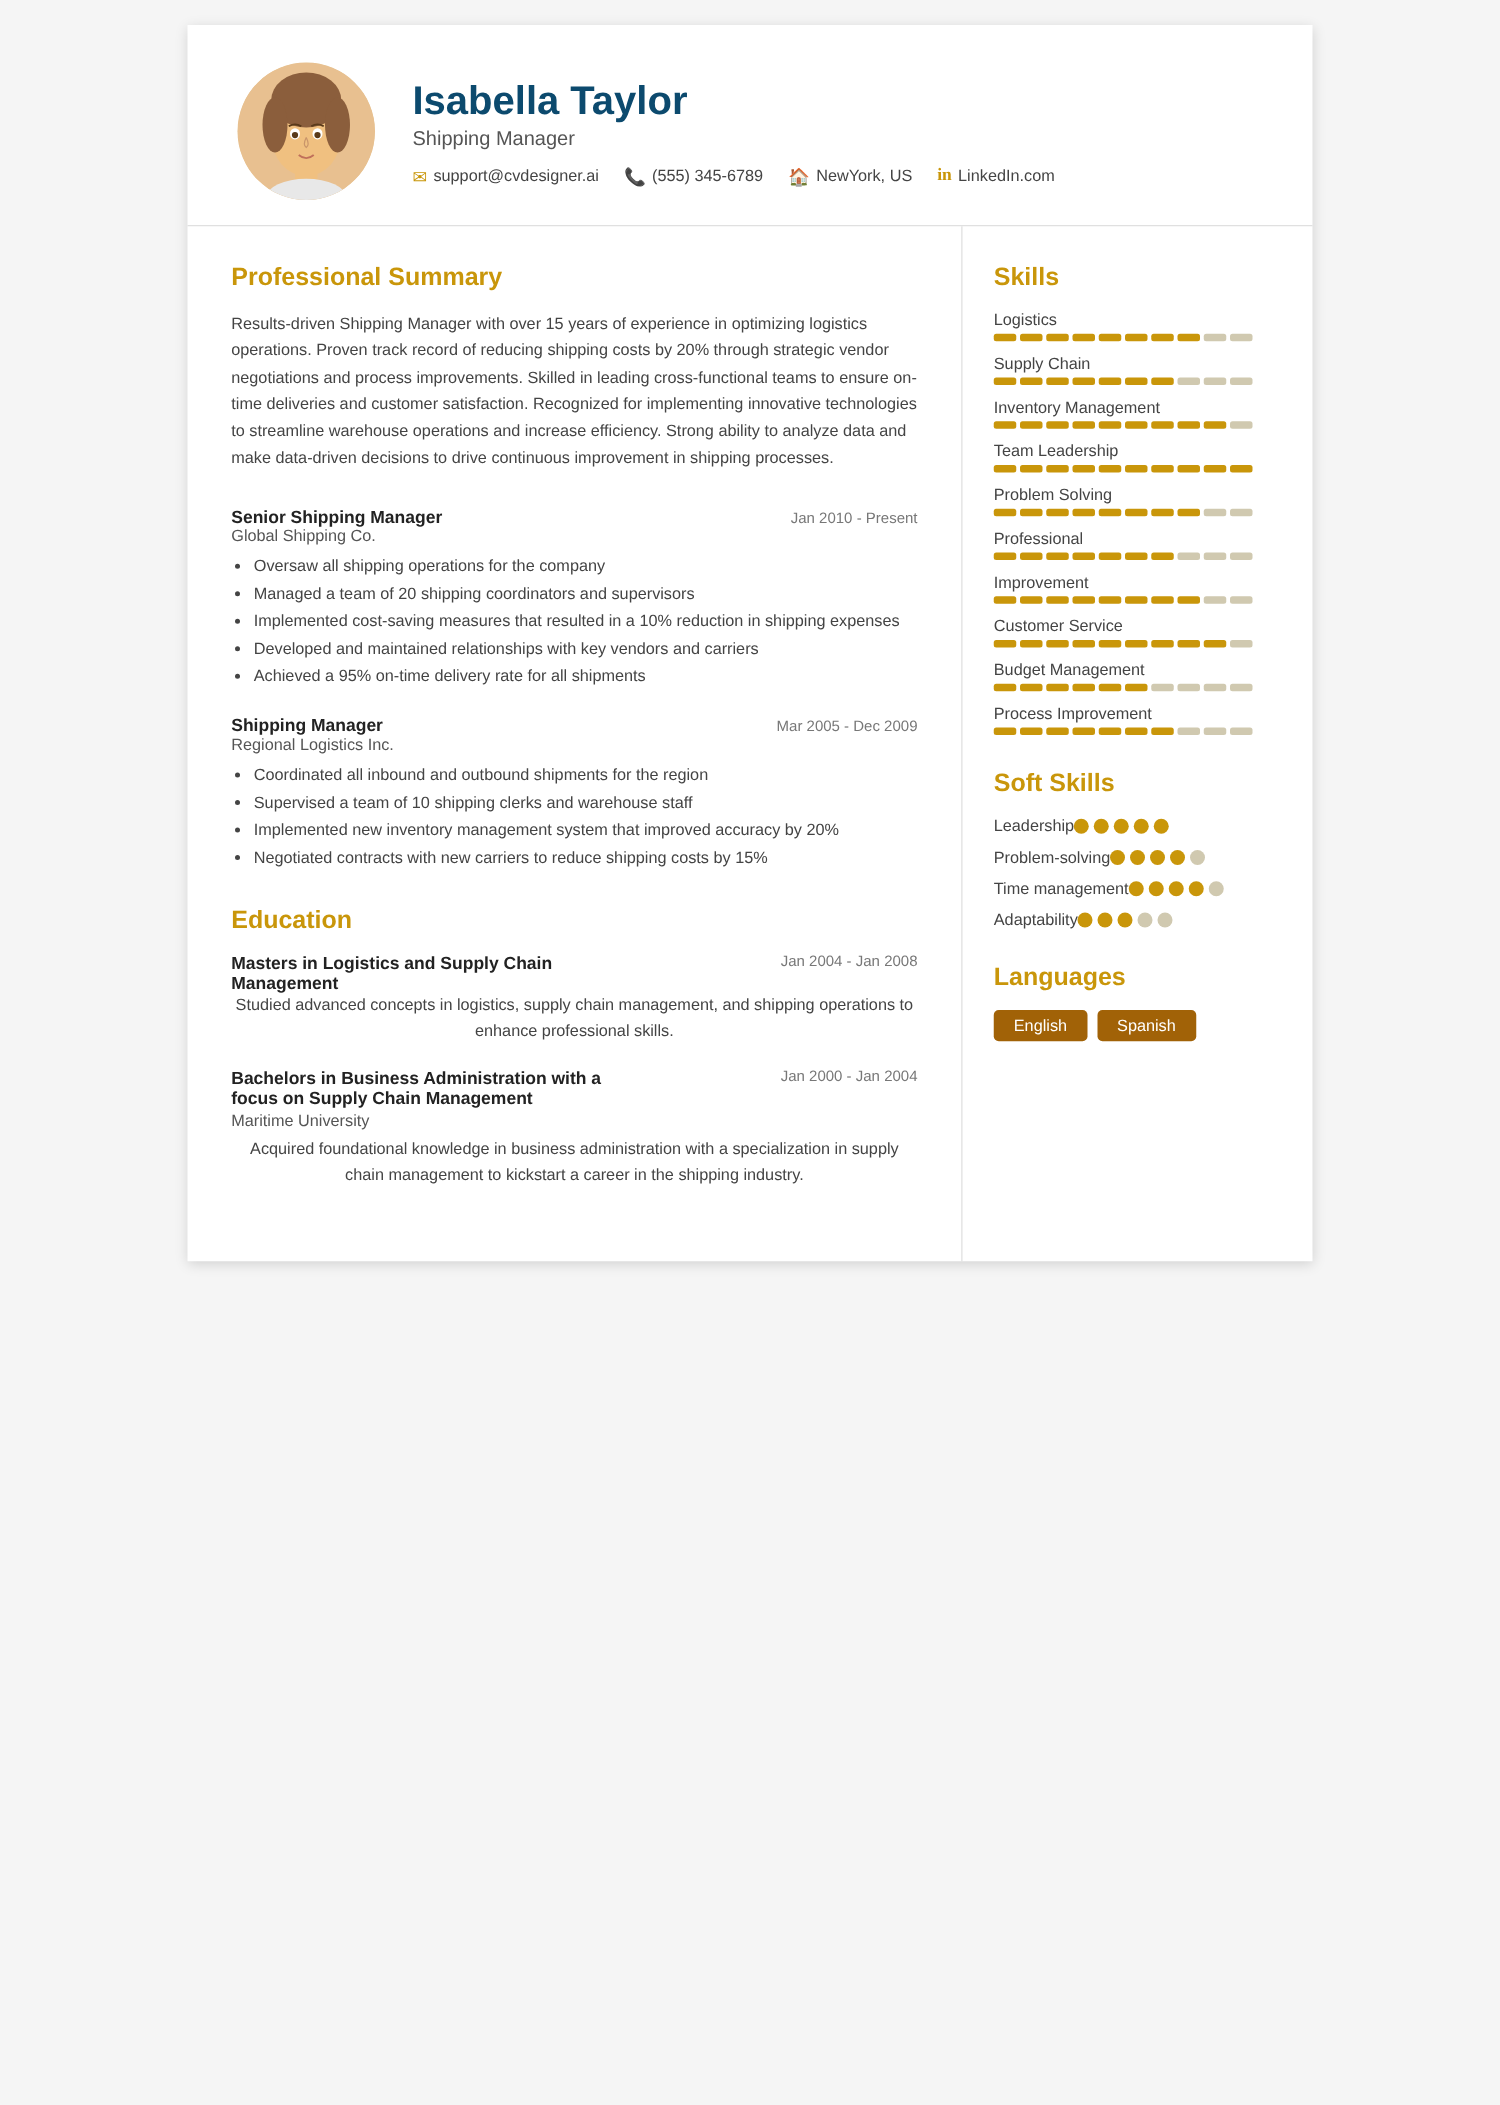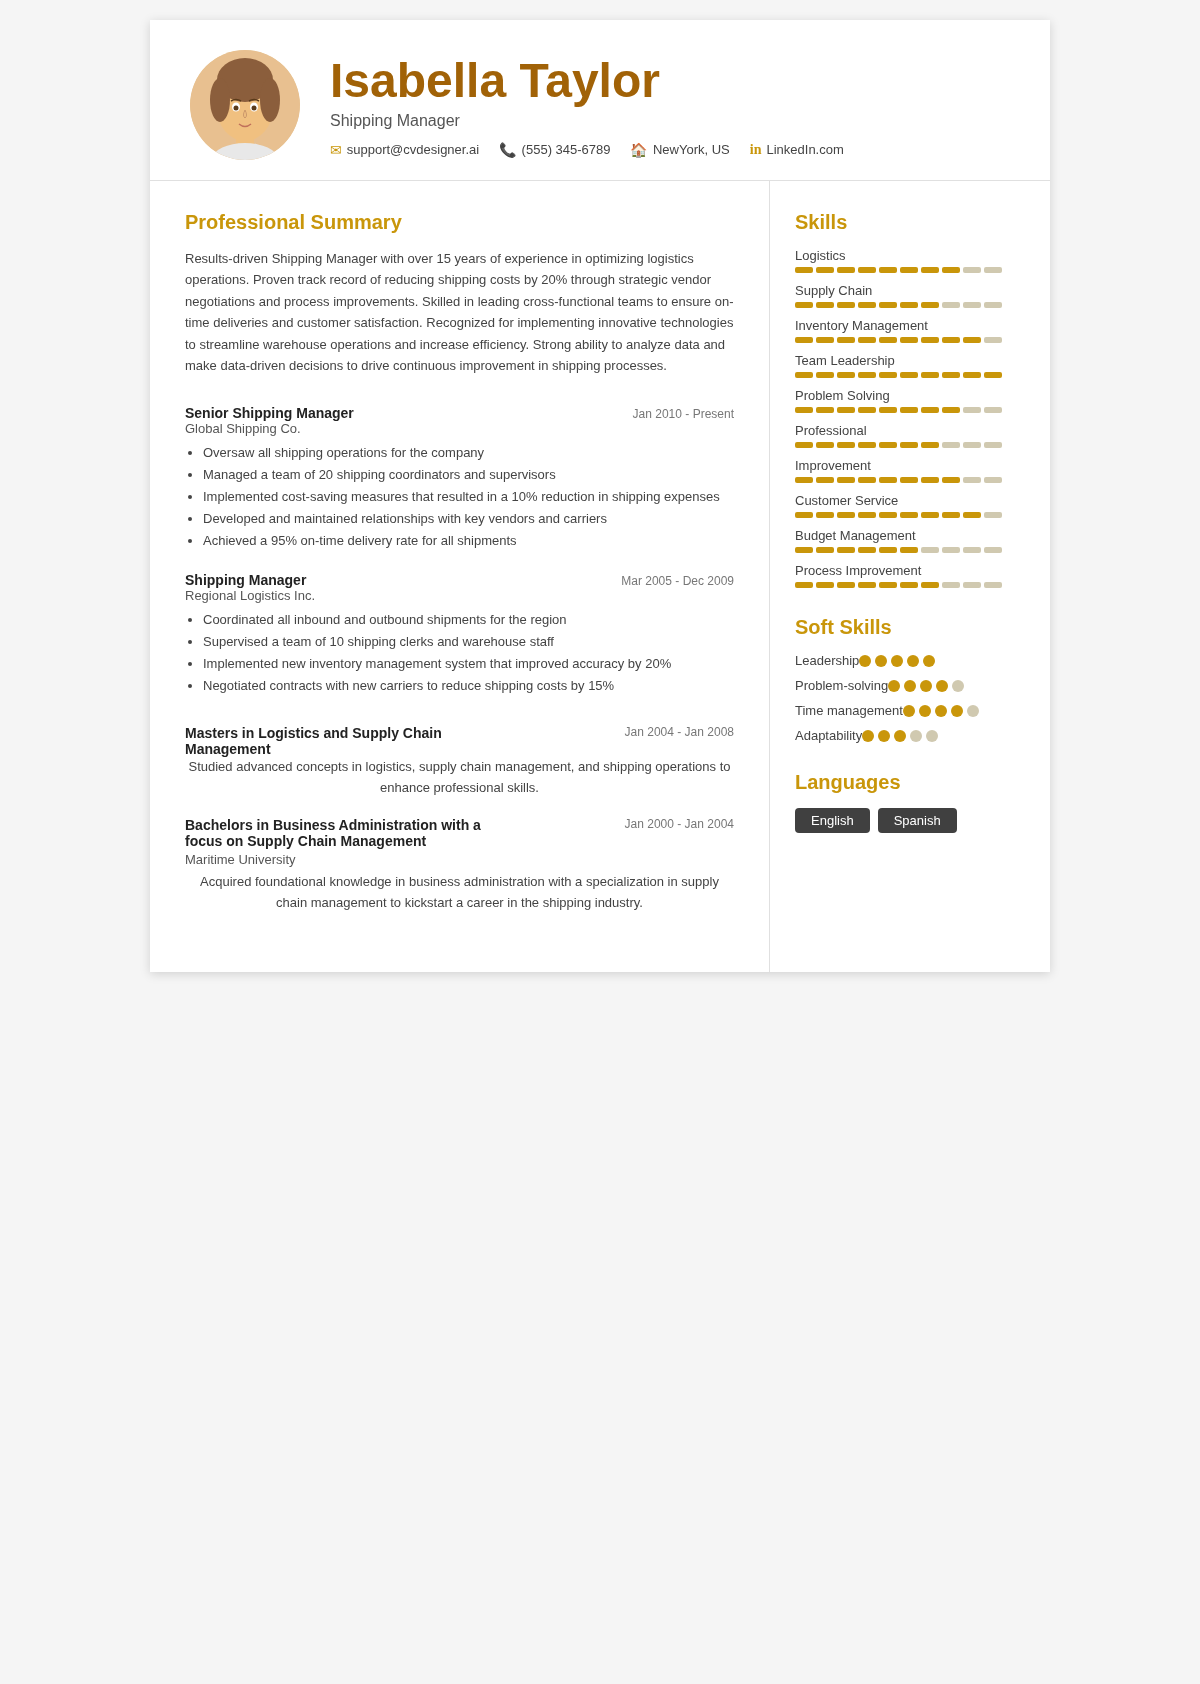--- a/index.html
+++ b/index.html
@@ -30,23 +30,23 @@
       background: #e8c89a;
       overflow: hidden;
       flex-shrink: 0;
       display: flex;
       align-items: center;
       justify-content: center;
     }
     
     .header-info { flex: 1; }
     .header-name {
-      font-size: 48px;
+      font-size: 32px;
       font-weight: bold;
-      color: #a16207;
+      color: #0c4a6e;
     }
     .header-title {
       font-size: 16px;
       color: #555;
       margin-top: 4px;
       margin-bottom: 12px;
     }
     .header-contacts {
       display: flex;
       gap: 20px;
@@ -181,21 +181,21 @@
     .dot {
       width: 12px;
       height: 12px;
       border-radius: 50%;
     }
     .dot-filled { background: #c9960a; }
     .dot-empty { background: #d0c9b0; }
     
     .language-tags { display: flex; gap: 8px; flex-wrap: wrap; }
     .lang-tag {
-      background: #404040;
+      background: #a16207;
       color: #fff;
       padding: 5px 16px;
       border-radius: 4px;
       font-size: 13px;
       font-weight: 500;
     }
   </style>
 </head>
 <body>
 
@@ -288,20 +288,21 @@
           <ul class="job-bullets">
             <li>Coordinated all inbound and outbound shipments for the region</li>
             <li>Supervised a team of 10 shipping clerks and warehouse staff</li>
             <li>Implemented new inventory management system that improved accuracy by 20%</li>
             <li>Negotiated contracts with new carriers to reduce shipping costs by 15%</li>
           </ul>
         </div>
       </div>
 
       <div class="section">
+        <div class="section-title">Education</div>
 
         <div class="edu">
           <div class="edu-header">
             <span class="edu-degree">Masters in Logistics and Supply Chain Management</span>
             <span class="edu-date">Jan 2004 - Jan 2008</span>
           </div>
           <p class="edu-desc">Studied advanced concepts in logistics, supply chain management, and shipping operations to enhance professional skills.</p>
         </div>
 
         <div class="edu">

